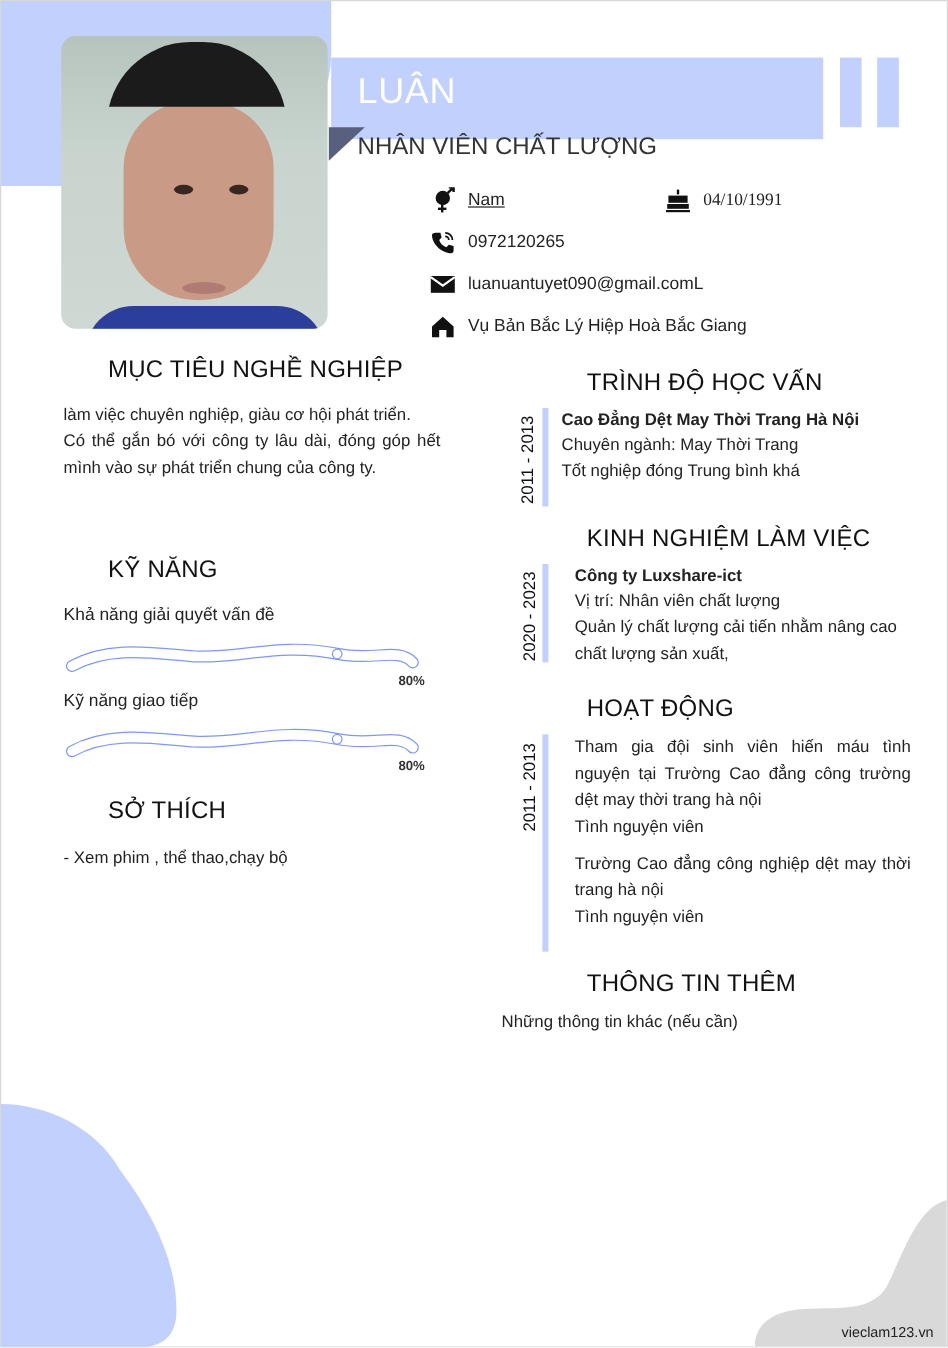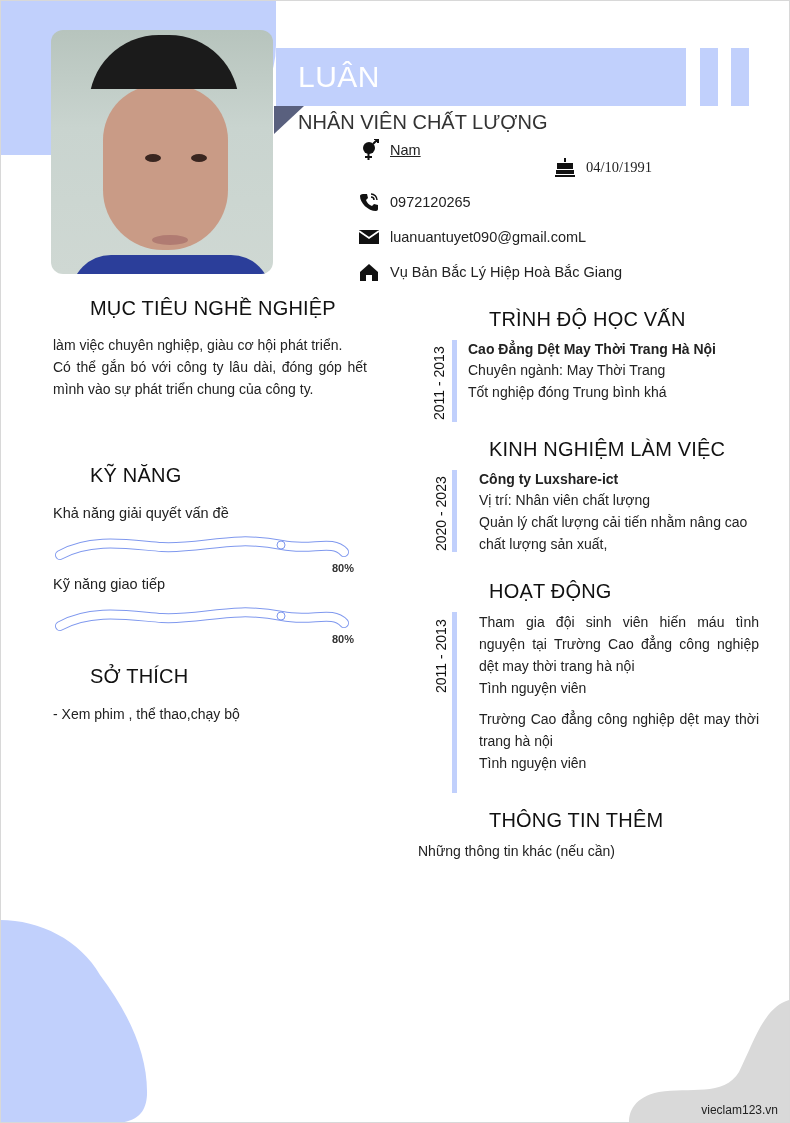--- a/index.html
+++ b/index.html
@@ -12,21 +12,21 @@
   .page-border { position: absolute; inset: 0; border: 1px solid #d8d8d8; box-sizing: border-box; pointer-events: none; z-index: 20; }
   .blob-top { position: absolute; left: 0; top: 0; width: 276px; height: 155px; background: #c1d0fc; border-bottom-right-radius: 130px 110px; border-bottom-left-radius: 0; }
   .blob-bottom-right { position: absolute; right: 1px; bottom: 1px; width: 160px; height: 130px; }
   .photo { position: absolute; left: 51px; top: 30px; width: 222px; height: 244px; border-radius: 12px; overflow: hidden; background: linear-gradient(180deg,#b7c4bd 0%,#c9d4cf 40%,#cfd8d3 100%); z-index: 3; }
   .photo .hair { position: absolute; left: 38px; top: 5px; width: 150px; height: 120px; background: #1b1b1b; border-radius: 70px 70px 40px 40px; }
   .photo .face { position: absolute; left: 52px; top: 55px; width: 125px; height: 165px; background: #c99b86; border-radius: 55px 55px 60px 60px; }
   .photo .eye { position: absolute; top: 124px; width: 16px; height: 8px; background: #3a2620; border-radius: 50%; }
   .photo .mouth { position: absolute; left: 101px; top: 205px; width: 36px; height: 10px; background: #b07b72; border-radius: 50%; }
   .photo .shirt { position: absolute; left: 20px; top: 225px; width: 200px; height: 40px; background: #2b3e9a; border-radius: 40px 40px 0 0; }
 
-  .name-band { position: absolute; left: 276px; top: 48px; width: 410px; height: 58px; background: #c1d0fc; }
+  .name-band { position: absolute; left: 276px; top: 48px; width: 410px; height: 68px; background: #c1d0fc; }
   .name-band .name { position: absolute; left: 22px; top: 12px; font-size: 30px; color: #ffffff; font-weight: normal; letter-spacing: 0.5px; }
   .deco-bar { position: absolute; top: 48px; height: 58px; width: 18px; background: #c1d0fc; }
   .corner-tri { position: absolute; left: 274px; top: 106px; width: 0; height: 0; border-top: 28px solid #59607e; border-right: 30px solid transparent; }
   .job-title { position: absolute; left: 298px; top: 111px; font-size: 20px; color: #333; }
 
   .contact { position: absolute; display: flex; align-items: center; font-size: 14.5px; color: #222; }
   .contact .ic { width: 22px; height: 20px; margin-right: 10px; display: inline-flex; align-items: center; justify-content: center; }
 
   .section-title { position: absolute; font-size: 20px; color: #111; font-weight: normal; letter-spacing: 0.2px; }
   .para { position: absolute; font-size: 14px; line-height: 22px; color: #222; }
@@ -66,21 +66,21 @@
 </div>
 
 <div class="name-band">
   <span class="name">LUÂN</span>
 </div>
 <div class="deco-bar" style="left:700px"></div>
 <div class="deco-bar" style="left:731px"></div>
 <div class="corner-tri"></div>
 <div class="job-title">NHÂN VIÊN CHẤT LƯỢNG</div>
 
-<div class="contact" style="left:358px; top:140px;text-decoration:underline;">
+<div class="contact" style="left:358px; top:157px;text-decoration:underline;">
   <span class="ic">
     <svg width="22" height="22" viewBox="0 0 22 22">
         <circle cx="11" cy="9" r="6" fill="#111"></circle>
         <rect x="9.5" y="14" width="2" height="7" fill="#111"></rect>
         <rect x="7" y="17" width="7" height="2" fill="#111"></rect>
         <path d="M15 5 L20 0 M16 0 L20 0 L20 4" stroke="#111" stroke-width="2" fill="none"></path>
       </svg>
   </span>
   <span>Nam</span>
 </div>
@@ -163,21 +163,21 @@
 <div class="entry-line entry-bold" style="left:479px; top:471px;">Công ty Luxshare-ict</div>
 <div class="entry-line" style="left:479px; top:492px;">Vị trí: Nhân viên chất lượng</div>
 <div class="entry-line" style="left:479px; top:514px;">Quản lý chất lượng cải tiến nhằm nâng cao</div>
 <div class="entry-line" style="left:479px; top:536px;">chất lượng sản xuất,</div>
 
 <div class="section-title" style="left:489px; top:580px;">HOẠT ĐỘNG</div>
 <div class="year-vert" style="left:433px; top:693px;">2011 - 2013</div>
 <div class="timeline-bar" style="left:452px; top:612px; height:181px;"></div>
 <div class="para justify" style="left:479px; top:611px; width:280px;">
   <div style="text-align-last:justify;">Tham gia đội sinh viên hiến máu tình</div>
-  <div style="text-align-last:justify;">nguyện tại Trường Cao đẳng công nghiệp</div>
+  <div style="text-align-last:justify;">nguyện tại Trường Cao đẳng công trường</div>
   <div>dệt may thời trang hà nội</div>
   <div>Tình nguyện viên</div>
 </div>
 <div class="para justify" style="left:479px; top:708px; width:280px;">
   <div style="text-align-last:justify;">Trường Cao đẳng công nghiệp dệt may thời</div>
   <div>trang hà nội</div>
   <div>Tình nguyện viên</div>
 </div>
 
 <div class="section-title" style="left:489px; top:809px;">THÔNG TIN THÊM</div>

